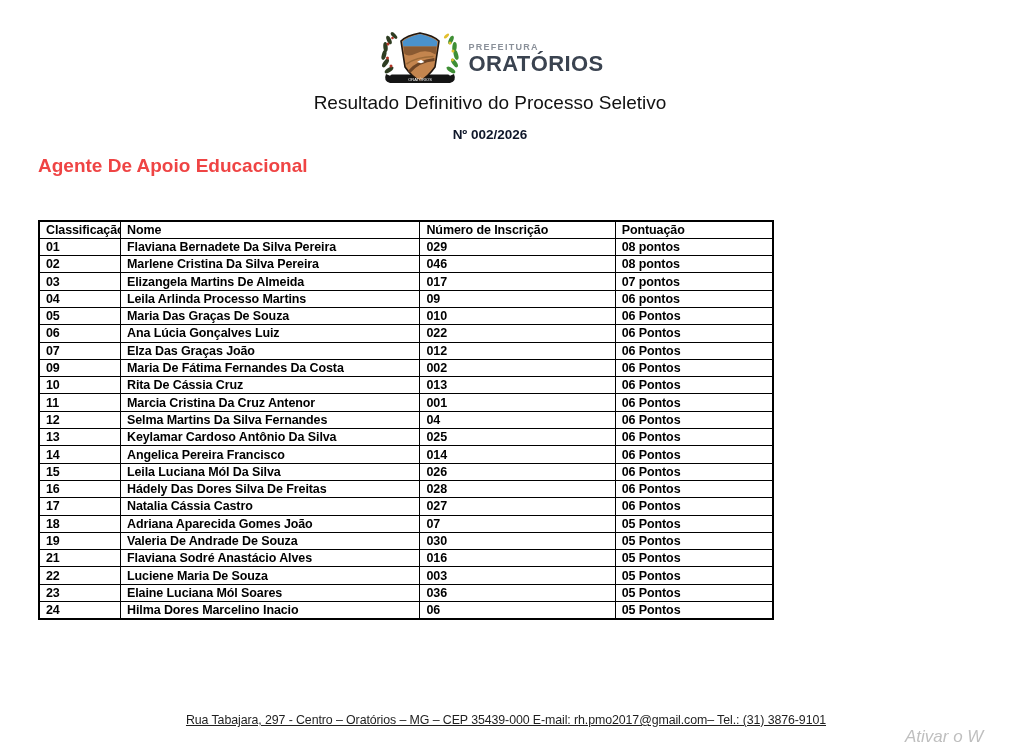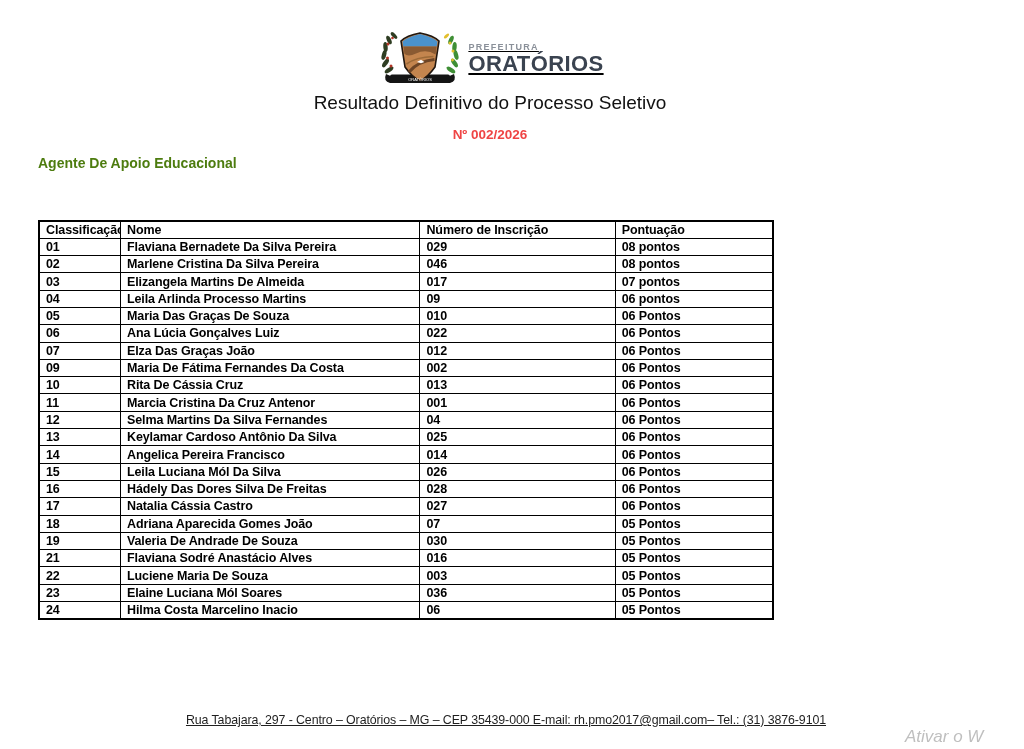--- a/index.html
+++ b/index.html
@@ -7,30 +7,30 @@
   .page {
     position:relative; width:1024px; height:749px;
     background:#ffffff; overflow:hidden;
     font-family:"Liberation Sans", sans-serif; color:#000;
   }
   
   .header-block {
     position:absolute; top:31px; left:0; width:980px;
     display:flex; flex-direction:column; align-items:center;
   }
-  .logo-row { display:flex; align-items:flex-start;text-decoration:underline; }
+  .logo-row { display:flex; align-items:flex-start; }
   .brand-text { display:flex; flex-direction:column; padding-top:11px; margin-left:4px; }
   .brand-top { font-size:9px; font-weight:bold; letter-spacing:1.3px; color:#8a9099; }
   .brand-name { font-size:22px; font-weight:bold; color:#3a4350; letter-spacing:0.4px; line-height:1.05; }
   .doc-title { margin-top:4px; font-weight:normal; font-size:19px; color:#111; }
-  .doc-number { margin-top:13px; font-weight:bold; font-size:13.5px; color:#ef4444; }
+  .doc-number { margin-top:13px; font-weight:bold; font-size:13.5px; color:#0f172a; }
   
   .section-title {
     position:absolute; top:155px; left:38px;
-    font-weight:bold; font-size:14px; color:#4d7c0f;
+    font-weight:bold; font-size:19px; color:#ef4444;
   }
   
   .results-table {
     position:absolute; top:220px; left:38px; width:736px;
     border-collapse:collapse; table-layout:fixed;
   }
   .results-table th, .results-table td {
     border:1.5px solid #000;
     font-weight:bold; font-size:12.5px; letter-spacing:-0.1px;
     height:17.3px; padding:0 0 0 6px; text-align:left;
@@ -253,21 +253,21 @@
           <td>05 Pontos</td>
         </tr>
         <tr>
           <td>23</td>
           <td>Elaine Luciana Mól Soares</td>
           <td>036</td>
           <td>05 Pontos</td>
         </tr>
         <tr>
           <td>24</td>
-          <td>Hilma Costa Marcelino Inacio</td>
+          <td>Hilma Dores Marcelino Inacio</td>
           <td>06</td>
           <td>05 Pontos</td>
         </tr>
       </tbody>
   </table>
 
   <div class="footer-address">Rua Tabajara, 297 - Centro – Oratórios – MG – CEP 35439-000 E-mail: rh.pmo2017@gmail.com– Tel.: (31) 3876-9101</div>
 
   <div class="watermark">Ativar o W</div>
 

